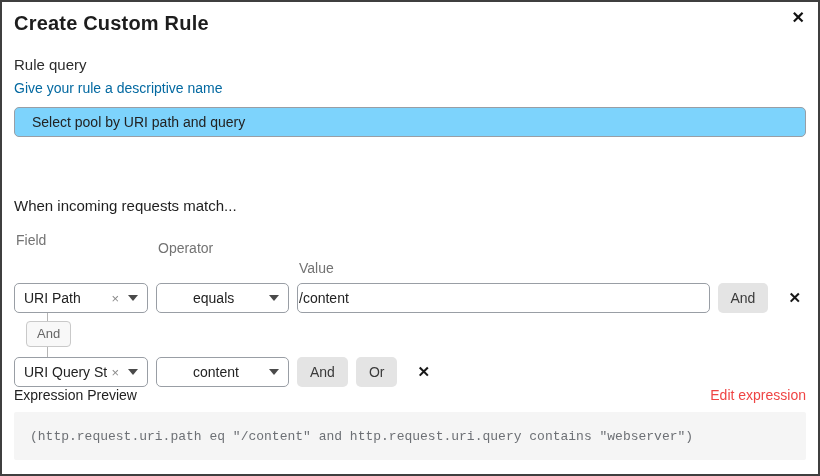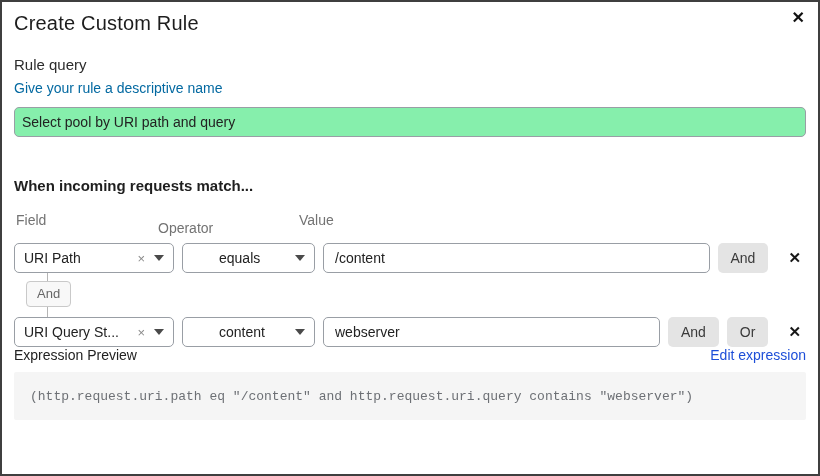--- a/index.html
+++ b/index.html
@@ -10,66 +10,66 @@
     position:relative;
     width:820px; height:476px;
     background:#fff;
     border:2px solid #3f3f3f;
     padding:0 12px;
     overflow:hidden;
   }
 
   .dialog-title {
     margin-top:10px;
-    font-size:20px; font-weight:normal; color:#1d1d1d;
+    font-size:20px; font-weight:bold; color:#1d1d1d;
     letter-spacing:.2px;
   }
   .close-btn {
     position:absolute; top:7px; right:13px;
     font-size:16px; font-weight:bold; color:#111;
     cursor:pointer; line-height:18px;
   }
 
   .rule-label { margin-top:21px; font-size:15px; color:#2c2c2c; }
   .rule-hint  { margin-top:7px;  font-size:14px; color:#0369a1; }
 
   .text-input {
     display:block; width:100%; height:30px;
-    margin-top:11px; padding:0 7px;
+    margin-top:11px; padding:0 17px;
     border:1px solid #999ea5; border-radius:5px;
     font-family:"Liberation Sans", sans-serif;
-    font-size:14px; color:#222; outline:none; background:#86efac;
+    font-size:14px; color:#222; outline:none; background:#7dd3fc;
   }
 
-  .section-heading { margin-top:40px; font-size:15px; font-weight:bold; color:#1f1f1f; }
+  .section-heading { margin-top:60px; font-size:15px; font-weight:normal; color:#1f1f1f; }
 
   .col-labels { display:flex; margin-top:18px; font-size:14px; color:#737373; }
   .col-field    { width:142px; padding-left:2px; }
   .col-operator { width:141px; padding-left:2px;margin-top:8px; }
-  .col-value    { flex:1;      padding-left:2px; }
+  .col-value    { flex:1;      padding-left:2px;margin-top:28px; }
 
   .match-row { display:flex; align-items:center; gap:8px; margin-top:7px; height:30px; }
 
   .dropdown {
     height:30px; border:1px solid #999ea5; border-radius:5px;
     display:flex; align-items:center; padding:0 9px;
     background:#fff; cursor:pointer; flex-shrink:0;
   }
-  .dd-field { width:160px;justify-content:space-between; }
+  .dd-field { width:134px;justify-content:space-between; }
   .dd-operator { width:133px;padding-left:36px; }
   .dd-text { flex:1; font-size:14px; color:#222; white-space:nowrap; overflow:hidden; }
   .dd-clear { color:#8a8a8a; font-size:13px; margin:0 9px 0 4px; line-height:1; cursor:pointer; }
   .dd-caret {
     width:0; height:0; flex-shrink:0;
     border-left:5px solid transparent; border-right:5px solid transparent;
     border-top:6px solid #4a4a4a;
   }
 
   .value-input {
-    flex:1; height:30px; padding:0 11px;
+    flex:1; height:30px; padding:0 1px;
     border:1px solid #999ea5; border-radius:5px;
     font-family:"Liberation Sans", sans-serif;
     font-size:14px; color:#222; outline:none; min-width:60px;
   }
 
   .conn-btn {
     height:30px; padding:0 13px; flex-shrink:0;
     background:#e4e4e4; border:none; border-radius:5px;
     font-family:"Liberation Sans", sans-serif;
     font-size:14px; color:#3a3a3a; cursor:pointer;
@@ -83,21 +83,21 @@
   .conn-line { position:absolute; left:33px; top:0; width:1px; height:44px; background:#b5b5b5; }
   .conn-badge {
     position:absolute; left:12px; top:8px; z-index:1;
     padding:4px 10px 5px;
     background:#f8f8f8; border:1px solid #c9c9c9; border-radius:4px;
     font-size:13px; color:#666;
   }
 
   .expr-head { display:flex; justify-content:space-between; align-items:center; }
   .expr-label { font-size:14px; color:#222; }
-  .edit-link  { font-size:14px; color:#1d4ed8; cursor:pointer; }
+  .edit-link  { font-size:14px; color:#ef4444; cursor:pointer; }
 
   .code-block {
     margin-top:9px; height:48px;
     background:#f5f5f5; border-radius:2px;
     padding:17px 16px;
     font-family:"Liberation Mono", monospace;
     font-size:13px; color:#6d7075;
     white-space:nowrap; overflow:hidden;
   }
 </style>
@@ -144,21 +144,20 @@
   <div class="match-row" style="margin-top:0">
     <div class="dropdown dd-field">
       <span class="dd-text">URI Query St...</span>
       <span class="dd-clear">×</span>
       <span class="dd-caret"></span>
     </div>
     <div class="dropdown dd-operator">
       <span class="dd-text">content</span>
       <span class="dd-caret"></span>
     </div>
-    <input class="value-input" type="text" value="webserver" style="">
     <button class="conn-btn">And</button>
     <button class="conn-btn">Or</button>
     <span class="row-delete">✕</span>
   </div>
 
   <div class="expr-head">
     <div class="expr-label">Expression Preview</div>
     <div class="edit-link">Edit expression</div>
   </div>
   <div class="code-block">(http.request.uri.path eq "/content" and http.request.uri.query contains "webserver")</div>

